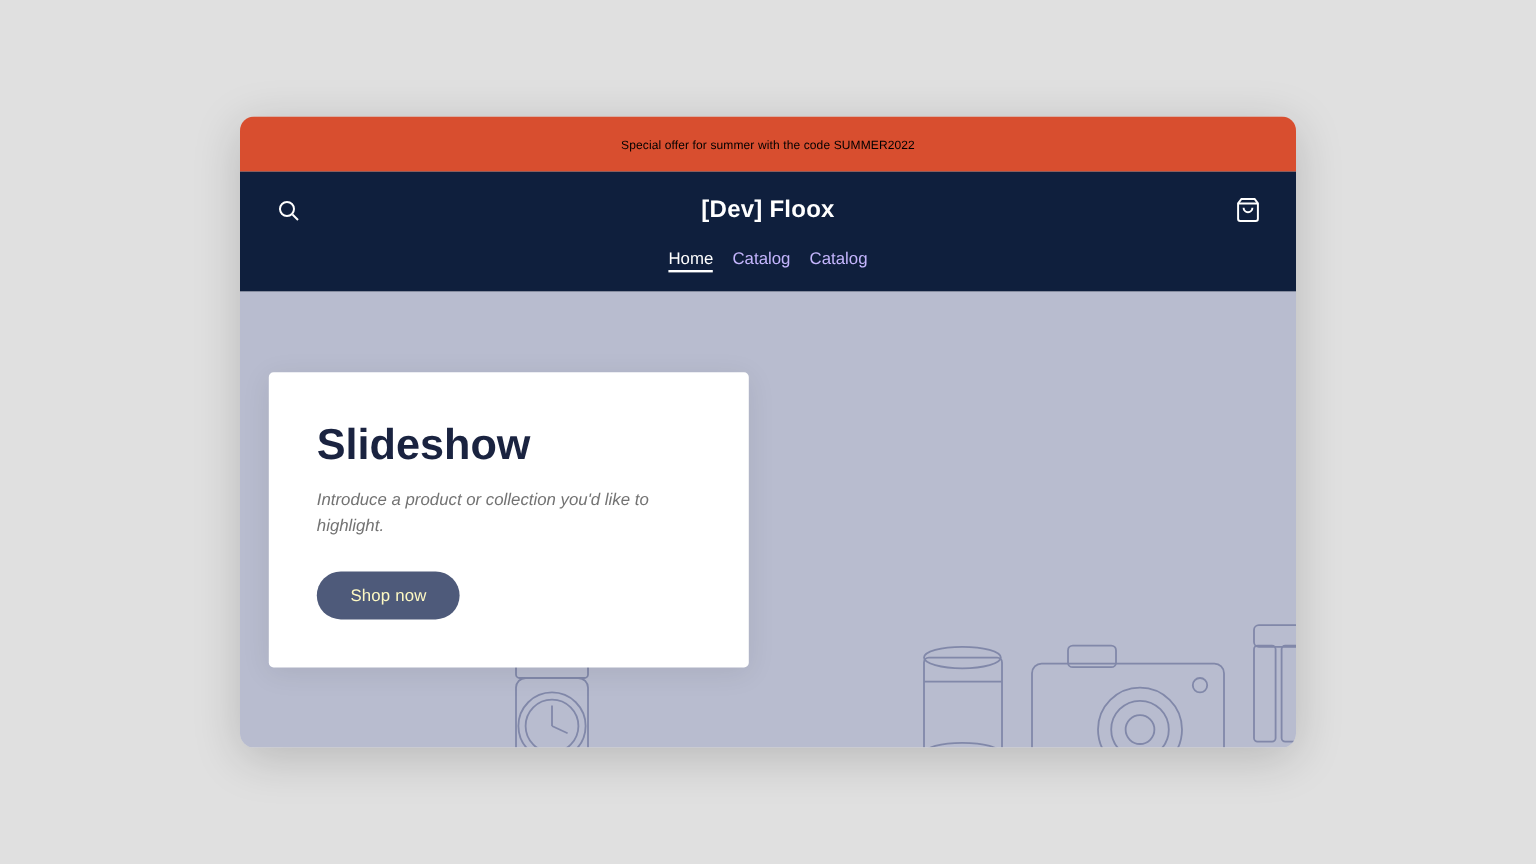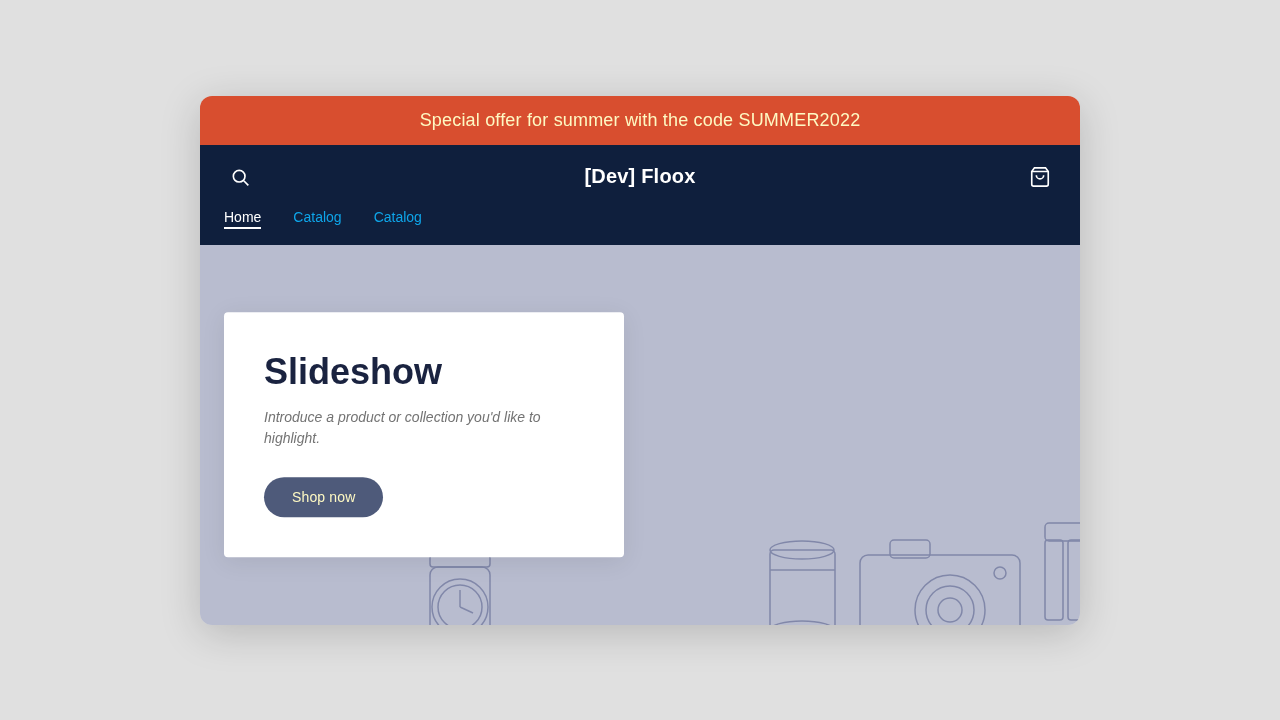--- a/index.html
+++ b/index.html
@@ -21,33 +21,33 @@
     }
 
     
     .announcement-bar {
       background-color: #d84e2f;
       padding: 14px 20px;
       text-align: center;
     }
 
     .announcement-bar span {
-      color: #fef9c3;
-      font-size: 18px;
+      color: #000000;
+      font-size: 10px;
       font-weight: 400;
       letter-spacing: 0.01em;
     }
 
     
     .header {
       background-color: #0f1f3d;
       padding: 0 24px;
       display: flex;
       flex-direction: column;
-      align-items: flex-start;
+      align-items: center;
     }
 
     .header-top {
       width: 100%;
       display: flex;
       align-items: center;
       justify-content: space-between;
       padding: 16px 0;
     }
 
@@ -63,26 +63,26 @@
       cursor: pointer;
       display: flex;
       align-items: center;
       justify-content: center;
       width: 32px;
       height: 32px;
     }
 
     .header-nav {
       display: flex;
-      gap: 32px;
+      gap: 16px;
       padding-bottom: 16px;
     }
 
     .nav-item {
-      color: #0ea5e9;
+      color: #c4b5fd;
       font-size: 14px;
       cursor: pointer;
       text-decoration: none;
       padding-bottom: 2px;
     }
 
     .nav-item.active {
       color: #ffffff;
       border-bottom: 2px solid #ffffff;
     }

